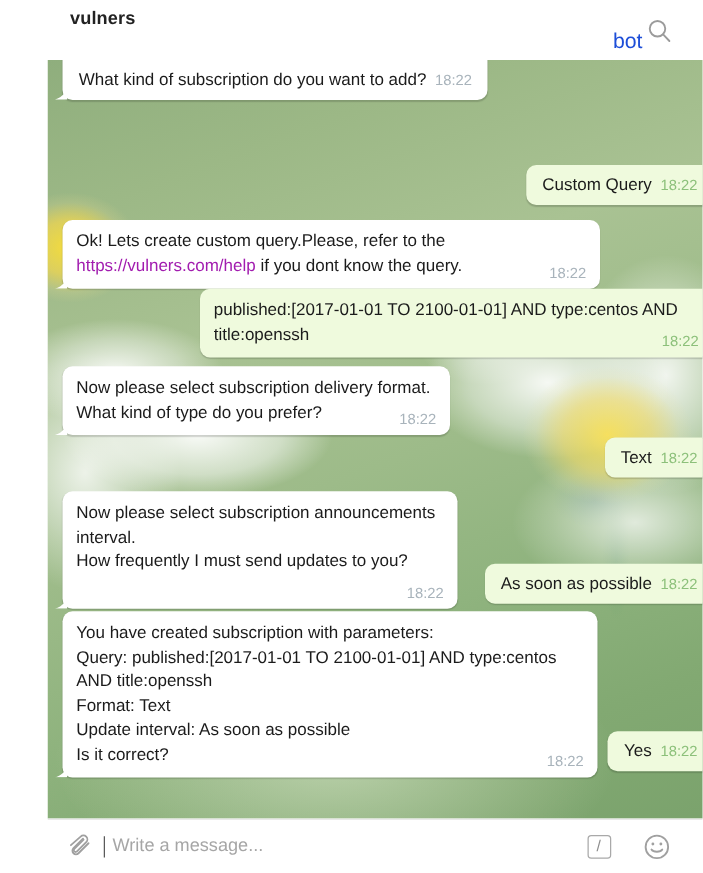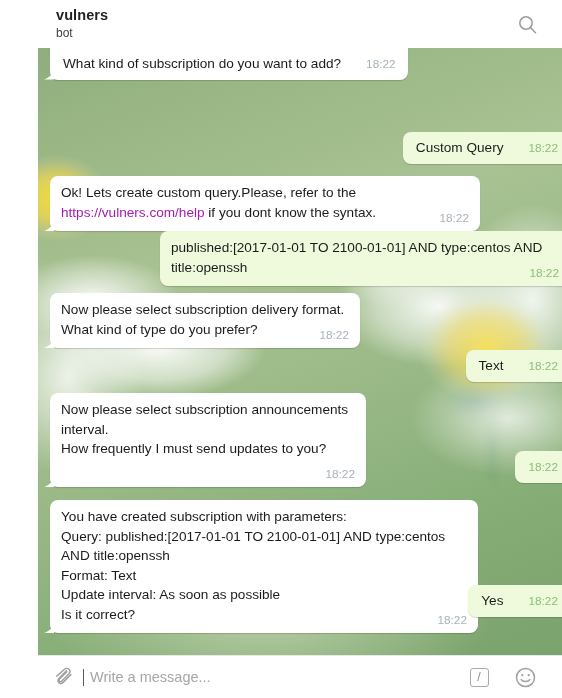--- a/index.html
+++ b/index.html
@@ -26,22 +26,23 @@
     padding: 0 16px 0 18px;
     position: relative;
     z-index: 30;
   }
   .header-titles { display: flex; flex-direction: column; justify-content: center; flex: 1 1 auto; }
   .header-title {
     font-size: 14.5px; font-weight: bold; color: #222222;
     line-height: 17px; letter-spacing: 0.1px;
   }
   .header-sub {
-    font-size: 12px; color: #404040; line-height: 16px;
+    font-size: 17px; color: #1d4ed8; line-height: 16px;
     margin-top: 1px;
+    text-align: right;
   }
   .header-actions { display: flex; align-items: center; gap: 18px; }
   .hdr-icon {
     width: 26px; height: 26px;
     display: flex; align-items: center; justify-content: center;
     cursor: pointer;
   }
   .hdr-icon svg { display: block; }
 
   
@@ -127,21 +128,21 @@
     margin-top: 3px;
     position: relative; top: 3px;
   }
   .time { font-size: 11.8px; }
   .bubble.in  .time { color: #a8b3bb; }
   .bubble.out .time { color: #8cc07a; }
   .ticks { display: inline-block; line-height: 0; }
   .ticks svg { display: block; }
 
   
-  .bubble.oneline { display: flex; align-items: center; gap: 25px; padding: 6px 12px 6px 13px; }
+  .bubble.oneline { display: flex; align-items: center; gap: 7px; padding: 6px 12px 6px 13px; }
   .bubble.oneline .meta { float: none; margin: 0; top: 1px; }
 
   
   .composer {
     flex: 0 0 43px;
     background: #ffffff;
     display: flex; align-items: center;
     padding: 0 14px 0 10px;
     border-top: 1px solid #e9e9e9;
     z-index: 30;
@@ -214,21 +215,21 @@
                 <polyline points="5.6,6 9,9.4 15,1.4" fill="none" stroke="#4fae4f" stroke-width="1.8" stroke-linecap="round" stroke-linejoin="round"></polyline>
               </svg>
             </span>
           </span>
         </div>
       </div>
 
       <div class="msg" style="left:12px; top:128px;">
         <div class="bubble in" style="width:471px;">
           <span class="txt">Ok! Lets create custom query.Please, refer to the
-</span><a class="link">https://vulners.com/help</a><span class="txt"> if you dont know the syntax.</span>
+</span><a class="link">https://vulners.com/help</a><span class="txt"> if you dont know the query.</span>
           <span class="meta">
             <span class="time">18:22</span>
           </span>
         </div>
       </div>
 
       <div class="msg" style="right:10px; top:183px;">
         <div class="bubble out" style="width:442px;">
           <span class="txt">published:[2017-01-01 TO 2100-01-01] AND type:centos AND title:openssh</span>
           <span class="meta">
@@ -273,33 +274,34 @@
           <span class="txt">Now please select subscription announcements interval.
 How frequently I must send updates to you?</span>
           <span class="meta">
             <span class="time">18:22</span>
           </span>
         </div>
       </div>
 
       <div class="msg" style="right:10px; top:403px;">
         <div class="bubble out oneline">
-          <span class="meta">
-            <span class="time">18:22</span>
-            <span class="ticks">
-              <svg width="16" height="11" viewBox="0 0 16 11">
-                <polyline points="0.8,6 4.2,9.4 10.2,1.4" fill="none" stroke="#4fae4f" stroke-width="1.8" stroke-linecap="round" stroke-linejoin="round"></polyline>
-                <polyline points="5.6,6 9,9.4 15,1.4" fill="none" stroke="#4fae4f" stroke-width="1.8" stroke-linecap="round" stroke-linejoin="round"></polyline>
-              </svg>
-            </span>
-          </span>
-        </div>
-      </div>
-
-      <div class="msg" style="left:12px; top:452px;">
+          <span class="txt">As soon as possible</span>
+          <span class="meta">
+            <span class="time">18:22</span>
+            <span class="ticks">
+              <svg width="16" height="11" viewBox="0 0 16 11">
+                <polyline points="0.8,6 4.2,9.4 10.2,1.4" fill="none" stroke="#4fae4f" stroke-width="1.8" stroke-linecap="round" stroke-linejoin="round"></polyline>
+                <polyline points="5.6,6 9,9.4 15,1.4" fill="none" stroke="#4fae4f" stroke-width="1.8" stroke-linecap="round" stroke-linejoin="round"></polyline>
+              </svg>
+            </span>
+          </span>
+        </div>
+      </div>
+
+      <div class="msg" style="left:12px; top:441px;">
         <div class="bubble in" style="width:428px;">
           <span class="txt">You have created subscription with parameters:
 Query: published:[2017-01-01 TO 2100-01-01] AND type:centos
 AND title:openssh
 Format: Text
 Update interval: As soon as possible
 Is it correct?</span>
           <span class="meta">
             <span class="time">18:22</span>
           </span>

